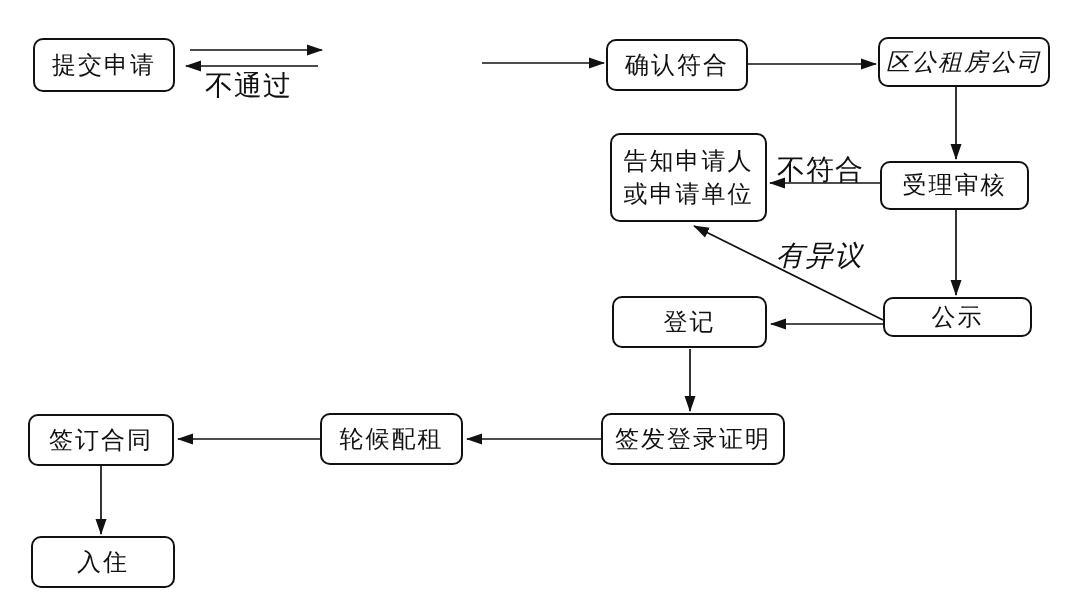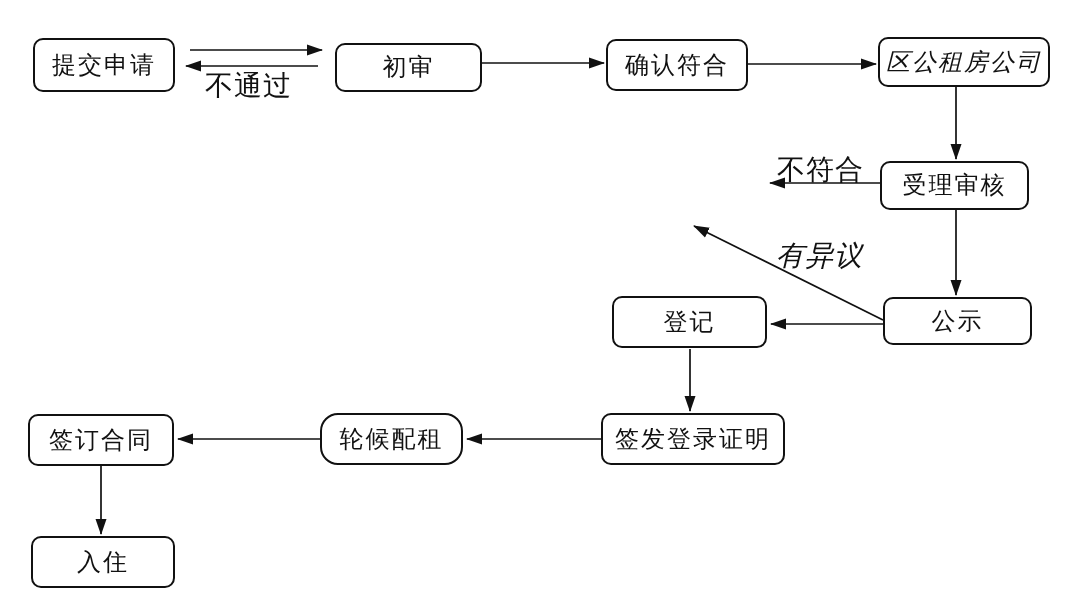--- a/index.html
+++ b/index.html
@@ -72,36 +72,37 @@
     <line x1="883" y1="314" x2="771" y2="314" marker-end="url(#arrow)"></line>
     <line x1="883" y1="310" x2="694" y2="216" marker-end="url(#arrow)"></line>
     <line x1="690" y1="339" x2="690" y2="401" marker-end="url(#arrow)"></line>
     <line x1="601" y1="429" x2="467" y2="429" marker-end="url(#arrow)"></line>
     <line x1="320" y1="429" x2="178" y2="429" marker-end="url(#arrow)"></line>
     <line x1="101" y1="456" x2="101" y2="524" marker-end="url(#arrow)"></line>
   </svg>
 
   <div class="node" style="left:33px; top:28px; width:142px; height:54px;">提交申请</div>
 
-  <div class="node" style="left:335px; top:33px; width:147px; height:49px;">初审</div>
 
   <div class="node" style="left:606px; top:29px; width:142px; height:52px;">确认符合</div>
 
   <div class="node" style="left:878px; top:27px; width:172px; height:50px;font-style:italic;">区公租房公司</div>
 
+  <div class="node" style="left:610px; top:123px; width:157px; height:89px;">告知申请人
+或申请单位</div>
 
   <div class="node" style="left:880px; top:151px; width:149px; height:49px;">受理审核</div>
 
   <div class="node" style="left:612px; top:286px; width:155px; height:52px;">登记</div>
 
-  <div class="node" style="left:883px; top:287px; width:149px; height:48px;">公示</div>
+  <div class="node" style="left:883px; top:287px; width:149px; height:40px;">公示</div>
 
   <div class="node" style="left:601px; top:403px; width:184px; height:52px;">签发登录证明</div>
 
-  <div class="node" style="left:320px; top:403px; width:143px; height:52px;border-radius:18px;">轮候配租</div>
+  <div class="node" style="left:320px; top:403px; width:143px; height:52px;">轮候配租</div>
 
   <div class="node" style="left:28px; top:404px; width:146px; height:52px;">签订合同</div>
 
   <div class="node" style="left:31px; top:526px; width:144px; height:52px;">入住</div>
 
   <div class="edge-label" style="left:205px; top:57px;">不通过</div>
 
   <div class="edge-label" style="left:777px; top:141px;">不符合</div>
 
   <div class="edge-label" style="left:776px; top:227px;font-style:italic;">有异议</div>

